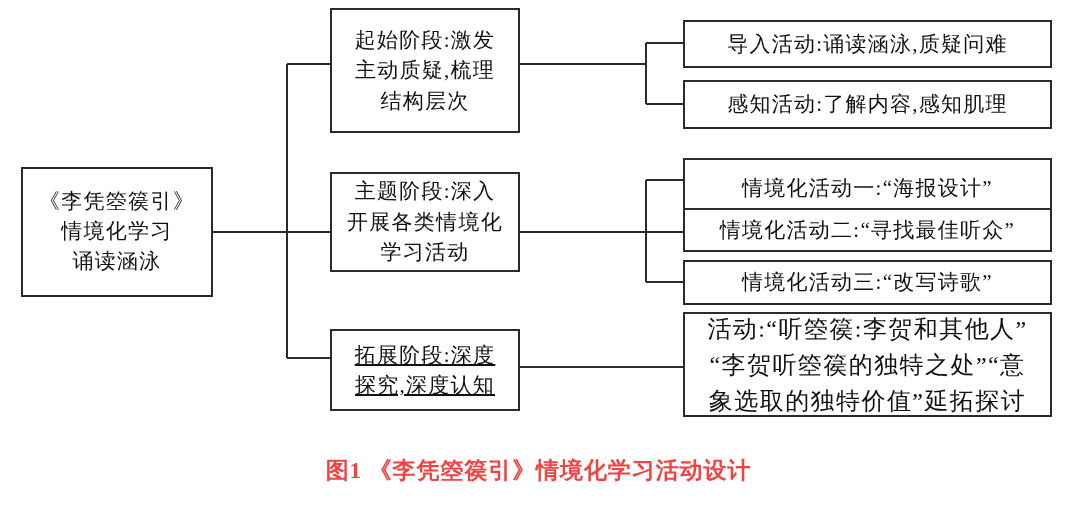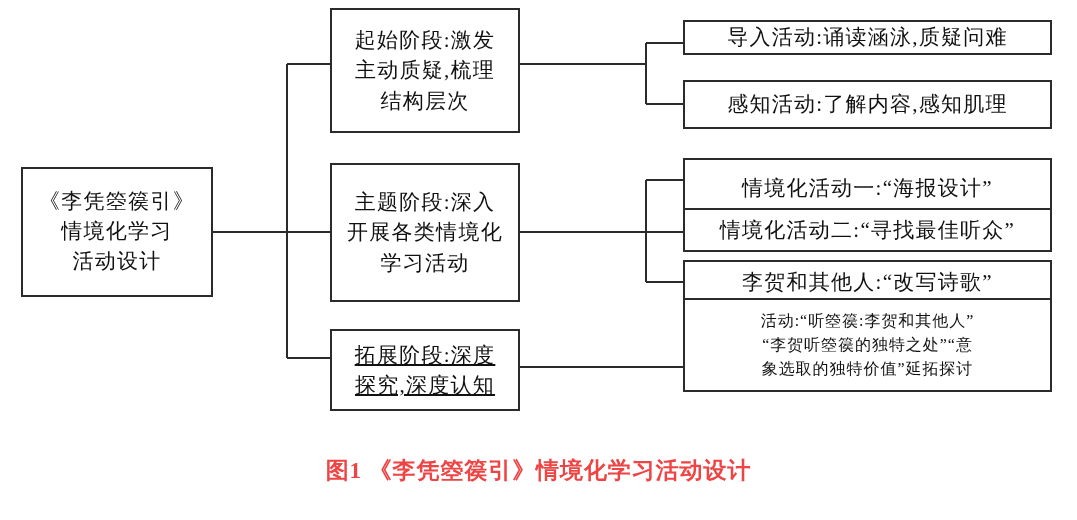--- a/index.html
+++ b/index.html
@@ -45,37 +45,37 @@
     line-height: 1.42;
   }
   
   .stage {
     left: 330px;
     width: 190px;
     font-size: 21px;
     line-height: 1.45;
   }
   #node-stage-1 { top: 8px;   height: 125px; }
-  #node-stage-2 { top: 163px; height: 139px; }
+  #node-stage-2 { top: 172px; height: 100px; }
   #node-stage-3 { top: 329px; height: 82px; text-decoration: underline;  }
   
   .activity {
     left: 683px;
     width: 369px;
     font-size: 21px;
     line-height: 1.45;
   }
-  #node-act-1 { top: 20px;  height: 35px; }
+  #node-act-1 { top: 20px;  height: 48px; }
   #node-act-2 { top: 80px;  height: 49px; }
   #node-act-3 { top: 158px; height: 60px; }
   #node-act-4 { top: 208px; height: 44px; }
   #node-act-5 { top: 260px; height: 45px; }
   #node-act-6 {
-    top: 298px; height: 94px;
-    font-size: 16px;
+    top: 312px; height: 105px;
+    font-size: 24px;
     line-height: 1.5;
   }
   #caption {
     position: absolute;
     left: 0;
     top: 455px;
     width: 1077px;
     text-align: center;
     font-size: 23px;
     color: #ef4444;
@@ -108,21 +108,21 @@
     <path d="M646 232 H683"></path>
     <path d="M646 282 H683"></path>
 
     <path d="M520 367 H683"></path>
   </g>
 </svg>
 
 <div class="node" id="node-root">
   <span class="txt">《李凭箜篌引》
 情境化学习
-活动设计</span>
+诵读涵泳</span>
 </div>
 
 <div class="node stage" id="node-stage-1">
   <span class="txt">起始阶段:激发
 主动质疑,梳理
 结构层次</span>
 </div>
 <div class="node stage" id="node-stage-2">
   <span class="txt">主题阶段:深入
 开展各类情境化
@@ -139,21 +139,21 @@
 <div class="node activity" id="node-act-2">
   <span class="txt">感知活动:了解内容,感知肌理</span>
 </div>
 <div class="node activity" id="node-act-3">
   <span class="txt">情境化活动一:“海报设计”</span>
 </div>
 <div class="node activity" id="node-act-4">
   <span class="txt">情境化活动二:“寻找最佳听众”</span>
 </div>
 <div class="node activity" id="node-act-5">
-  <span class="txt">李贺和其他人:“改写诗歌”</span>
+  <span class="txt">情境化活动三:“改写诗歌”</span>
 </div>
 <div class="node activity" id="node-act-6">
   <span class="txt">活动:“听箜篌:李贺和其他人”
 “李贺听箜篌的独特之处”“意
 象选取的独特价值”延拓探讨</span>
 </div>
 
 <div id="caption">图1 《李凭箜篌引》情境化学习活动设计</div>
 
 </body></html>

